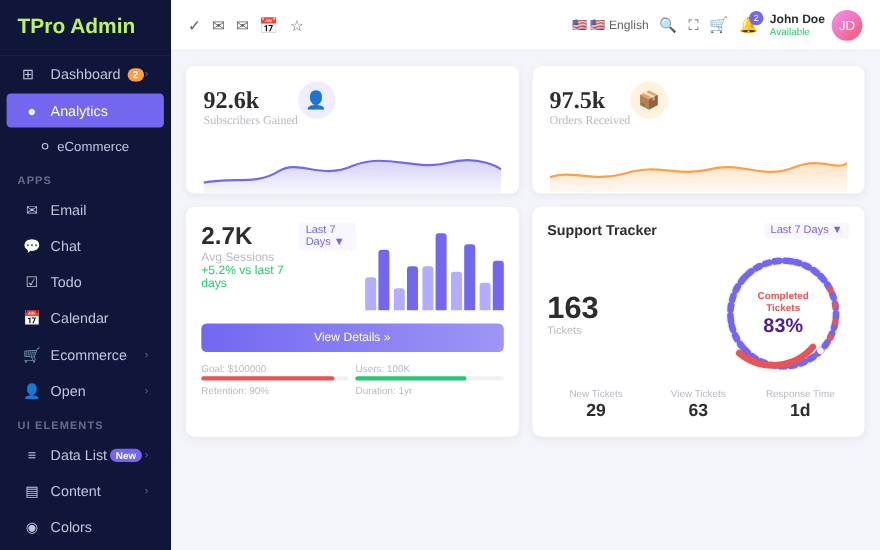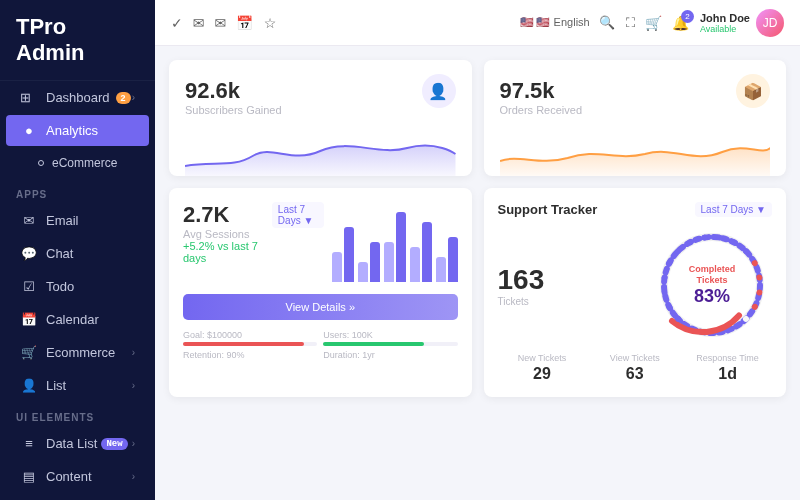--- a/index.html
+++ b/index.html
@@ -12,23 +12,23 @@
       background: #10163a;
       color: #c2c6dc;
       height: 500px;
       display: flex;
       flex-direction: column;
       overflow-y: auto;
       overflow-x: hidden;
     }
     .sidebar-logo {
       padding: 14px 16px;
-      font-size: 22px;
+      font-size: 19px;
       font-weight: 700;
-      color: #ffffff;
+      color: #bef264;
       border-bottom: 1px solid #1a2144;
     }
     .sidebar-section-label {
       font-size: 10px;
       letter-spacing: 1px;
       color: #676d8a;
       padding: 10px 16px 4px;
       text-transform: uppercase;
       font-weight: 600;
     }
@@ -63,21 +63,20 @@
       color: #676d8a;
     }
     .sidebar-item .badge-new {
       margin-left: auto;
       background: #7367f0;
       color: #fff;
       font-size: 9px;
       padding: 1px 5px;
       border-radius: 10px;
       font-weight: 600;
-      font-family: Liberation Mono, monospace;
     }
     .sidebar-group {
       padding: 4px 14px 4px 38px;
     }
     .sidebar-sub {
       display: flex;
       align-items: center;
       padding: 5px 0;
       font-size: 12px;
       color: #c2c6dc;
@@ -196,21 +195,21 @@
     }
 
     .stat-card {
       background: #fff;
       border-radius: 8px;
       padding: 14px 16px 0;
       box-shadow: 0 2px 8px rgba(0,0,0,0.06);
       overflow: hidden;
       min-height: 110px;
     }
-    .stat-card-header { display: flex; align-items: flex-start; justify-content: space-between; margin-bottom: 4px; }
+    .stat-card-header { display: flex; align-items: flex-start; justify-content: flex-start; margin-bottom: 4px; font-family: Liberation Serif, serif; }
     .stat-icon-circle {
       width: 34px; height: 34px;
       border-radius: 50%;
       display: flex; align-items: center; justify-content: center;
       font-size: 16px;
     }
     .stat-icon-purple { background: #f0edff; }
     .stat-icon-orange { background: #fff3e0; }
     .stat-value { font-size: 22px; font-weight: 700; color: #2d2d2d; margin-top: 4px; }
     .stat-label { font-size: 11px; color: #b9b9c3; margin-bottom: 6px; }
@@ -382,21 +381,21 @@
     <span class="icon">📅</span>
     <span>Calendar</span>
   </div>
   <div class="sidebar-item">
     <span class="icon">🛒</span>
     <span>Ecommerce</span>
     <span class="chevron">›</span>
   </div>
   <div class="sidebar-item">
     <span class="icon">👤</span>
-    <span>List</span>
+    <span>Open</span>
     <span class="chevron">›</span>
   </div>
 
   <div class="sidebar-section-label">UI ELEMENTS</div>
 
   <div class="sidebar-item">
     <span class="icon">≡</span>
     <span>Data List</span>
     <span class="badge-new">New</span>
     <span class="chevron">›</span>

